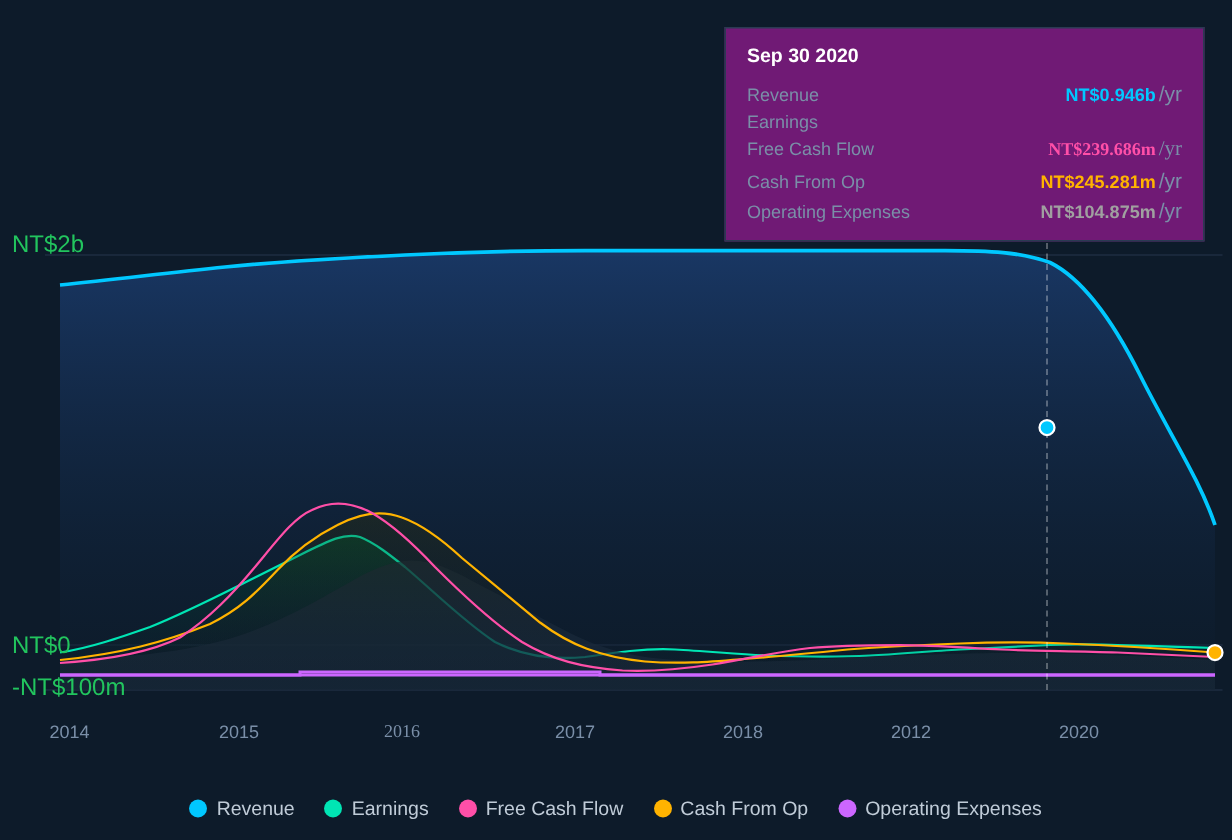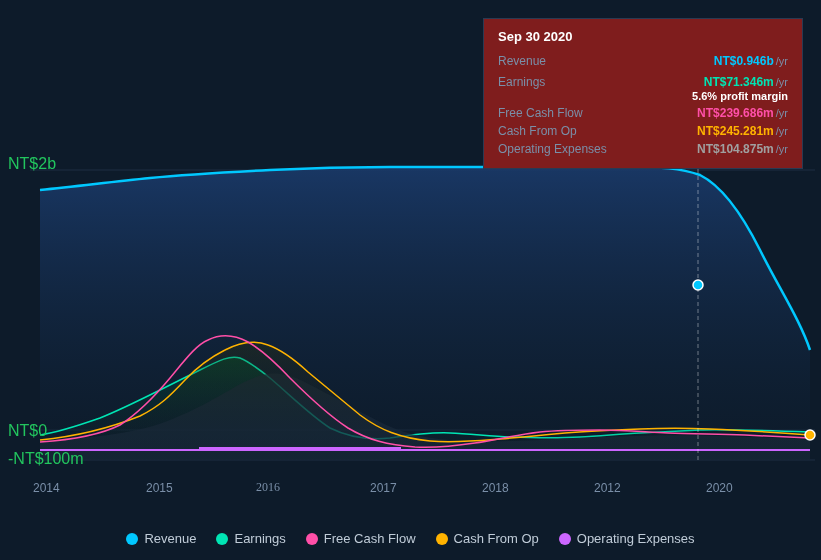--- a/index.html
+++ b/index.html
@@ -16,21 +16,21 @@
       width: 821px;
       height: 560px;
       position: relative;
     }
 
     
     #tooltip-box {
       position: absolute;
       top: 18px;
       right: 18px;
-      background: #7f1d1d;
+      background: #701a75;
       border: 1px solid #2a3a52;
       padding: 10px 14px;
       width: 320px;
       z-index: 10;
     }
 
     #tooltip-date {
       color: #ffffff;
       font-size: 13px;
       font-weight: bold;
@@ -49,28 +49,28 @@
       font-size: 12px;
     }
 
     .tooltip-value {
       font-size: 12px;
       font-weight: bold;
     }
 
     .tooltip-unit {
       color: #7a8fa8;
-      font-size: 11px;
+      font-size: 14px;
       font-weight: normal;
       margin-left: 2px;
     }
 
     .color-cyan { color: #00c8ff; }
     .color-green { color: #00e5b4; }
-    .color-magenta { color: #ff4fa8; }
+    .color-magenta { color: #ff4fa8; font-family: Liberation Serif, serif; }
     .color-orange { color: #ffb300; }
     .color-gray { color: #a0a0a0; }
 
     .profit-margin {
       color: #ffffff;
       font-size: 12px;
       margin-left: 4px;
     }
 
     
@@ -201,26 +201,20 @@
 
     <div class="tooltip-row">
       <span class="tooltip-label">Revenue</span>
       <span class="tooltip-value color-cyan">
         <span>NT$0.946b</span><span class="tooltip-unit">/yr</span>
       </span>
     </div>
 
     <div class="tooltip-row">
       <span class="tooltip-label">Earnings</span>
-      <div style="text-align:right;">
-        <span class="tooltip-value color-green">
-          <span>NT$71.346m</span><span class="tooltip-unit">/yr</span>
-        </span>
-        <div class="profit-margin" style="font-size:11px; font-weight:bold; color:#fff;">5.6% profit margin</div>
-      </div>
     </div>
 
     <div class="tooltip-row">
       <span class="tooltip-label">Free Cash Flow</span>
       <span class="tooltip-value color-magenta">
         <span>NT$239.686m</span><span class="tooltip-unit">/yr</span>
       </span>
     </div>
 
     <div class="tooltip-row">

